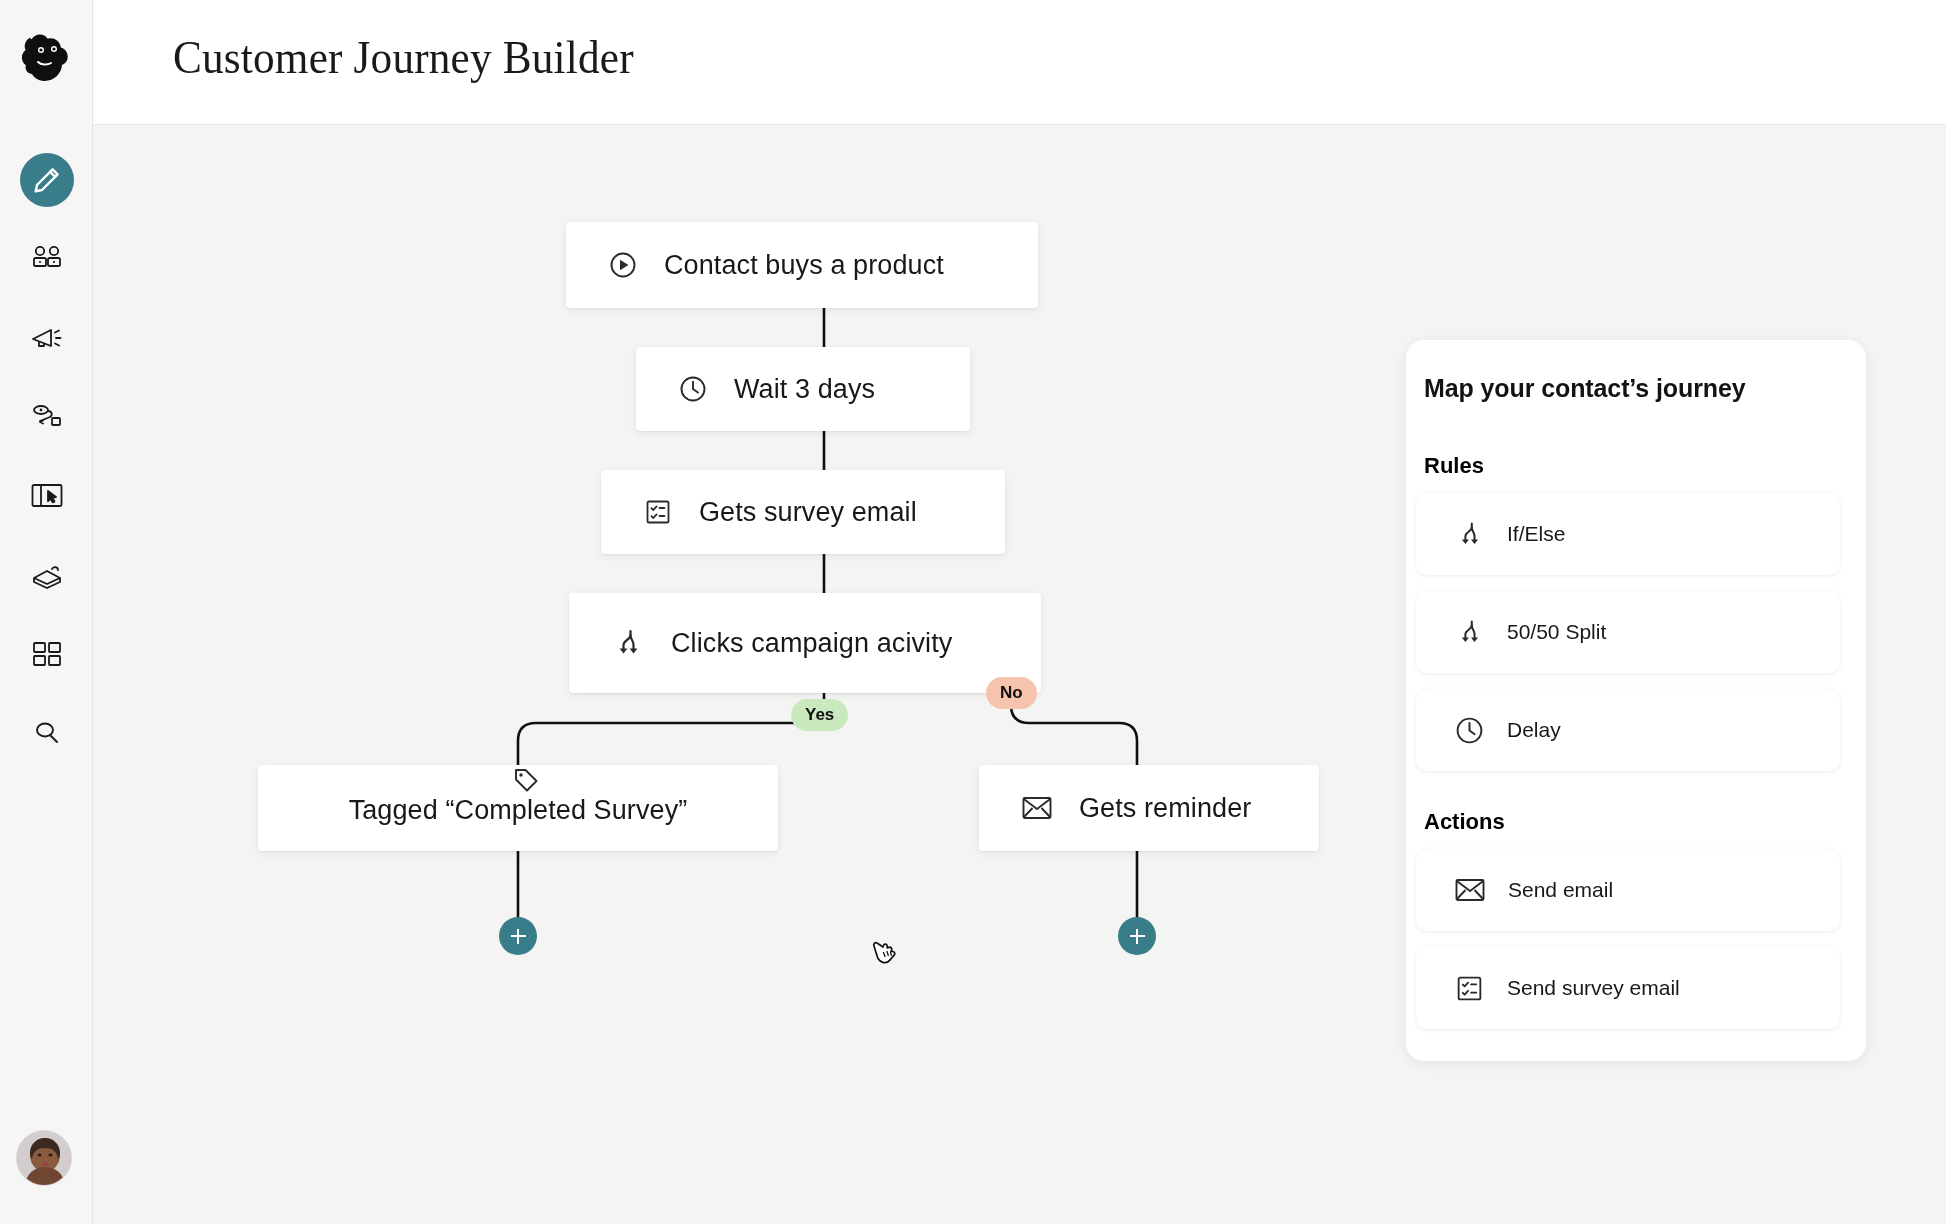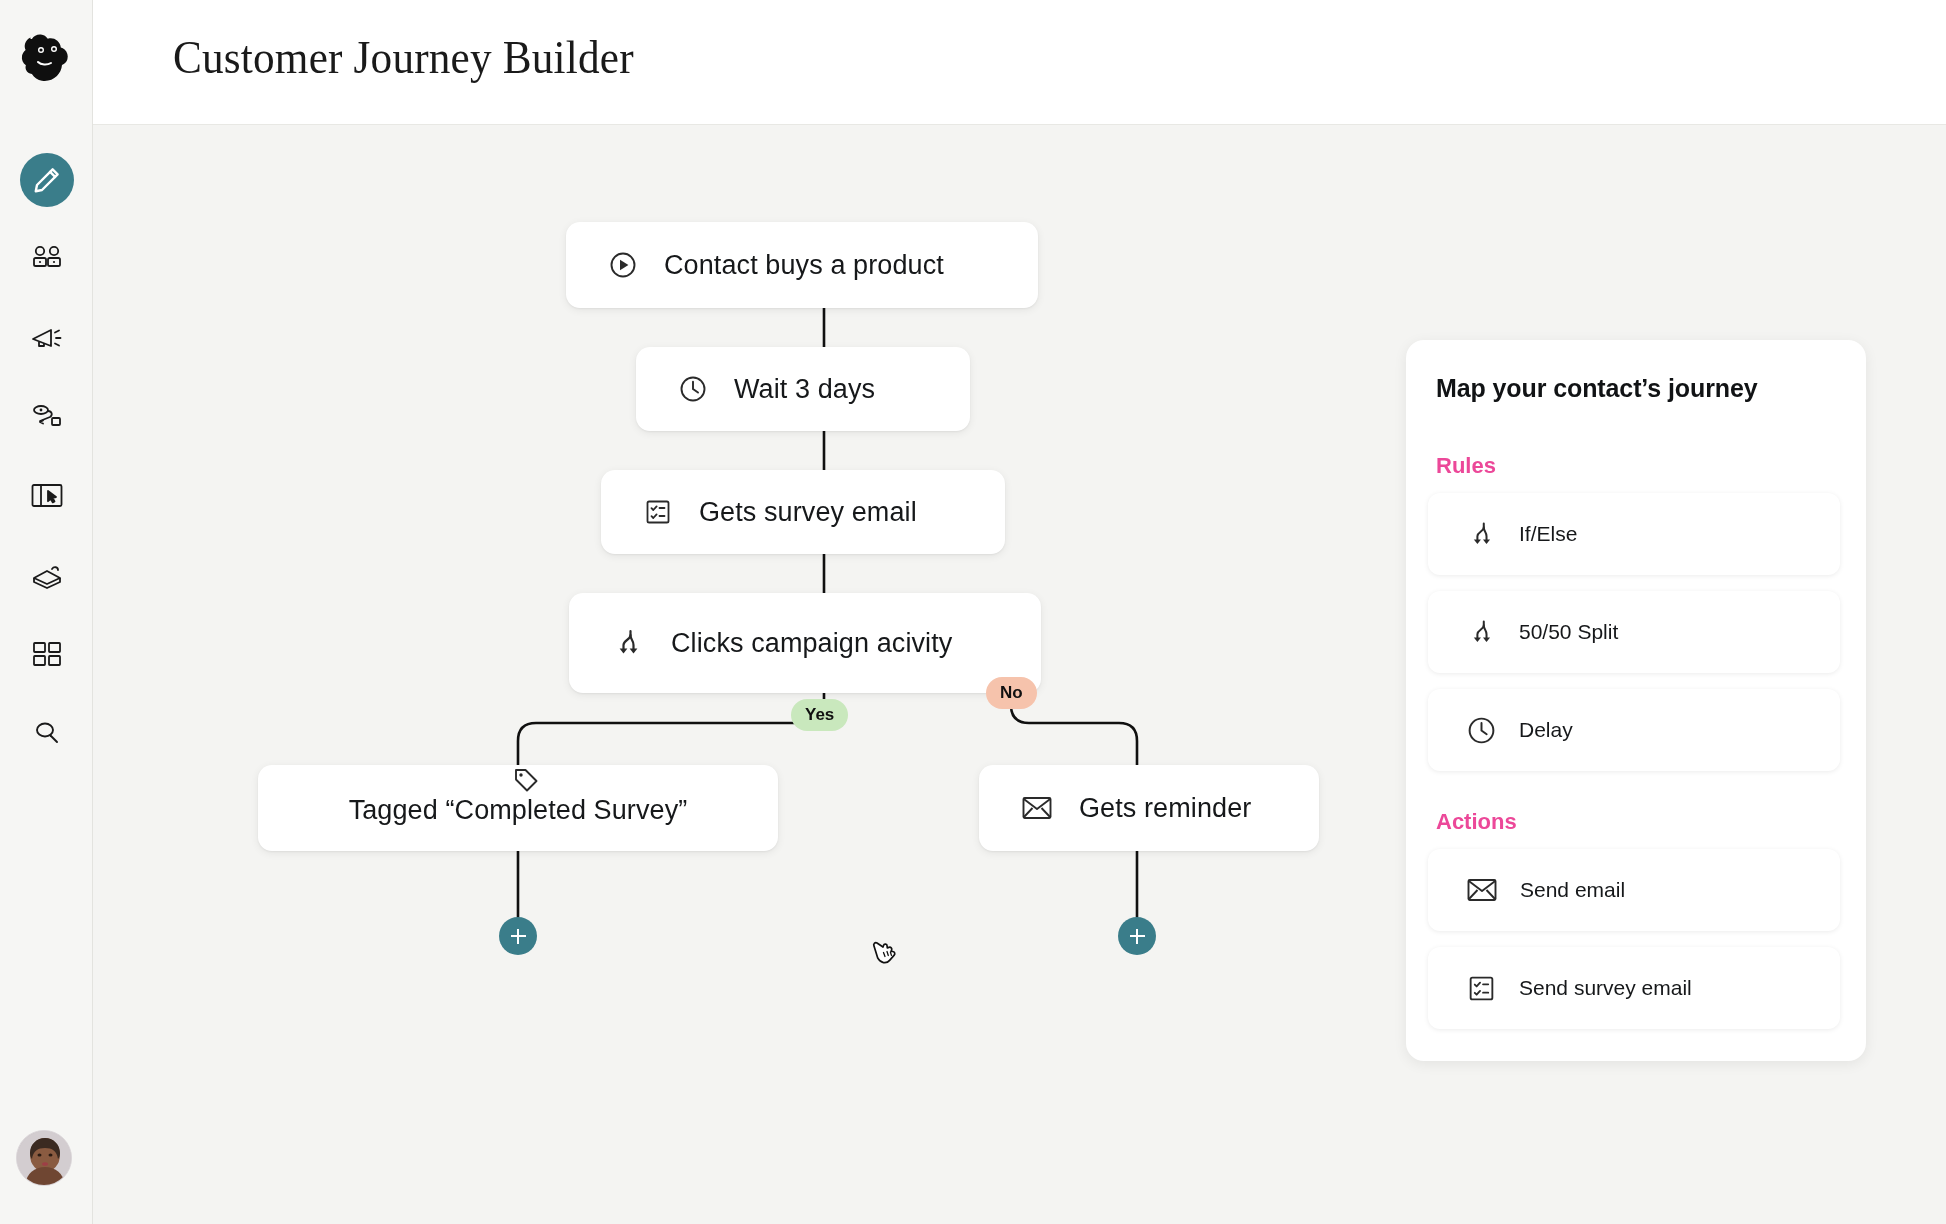--- a/index.html
+++ b/index.html
@@ -123,21 +123,21 @@
     position: absolute;
     left: 0; top: 0;
     width: 1853px;
     height: 1099px;
     pointer-events: none;
   }
 
   .node {
     position: absolute;
     background: #ffffff;
-    border-radius: 14px;
+    border-radius: 4px;
     box-shadow: 0 2px 8px rgba(0,0,0,0.07), 0 1px 2px rgba(0,0,0,0.05);
     display: flex;
     align-items: center;
     cursor: pointer;
     z-index: 2;
   }
 
   .node-icon {
     display: flex;
     align-items: center;
@@ -205,37 +205,37 @@
 
   
   #side-panel {
     position: absolute;
     left: 1313px;
     top: 215px;
     width: 460px;
     background: #ffffff;
     border-radius: 18px;
     box-shadow: 0 3px 14px rgba(0,0,0,0.07);
-    padding: 34px 26px 32px 22px;
+    padding: 34px 26px 32px 10px;
     z-index: 3;
   }
 
   #panel-title {
     font-size: 25px;
     font-weight: bold;
     color: #111315;
     margin-left: 8px;
     margin-bottom: 50px;
     letter-spacing: -0.1px;
   }
 
   .panel-section-title {
     font-size: 22px;
     font-weight: bold;
-    color: #ec4899;
+    color: #000000;
     margin-left: 8px;
     margin-bottom: 14px;
   }
 
   .panel-section-title.actions { margin-top: 38px; }
 
   .panel-item {
     height: 82px;
     background: #ffffff;
     border-radius: 12px;

